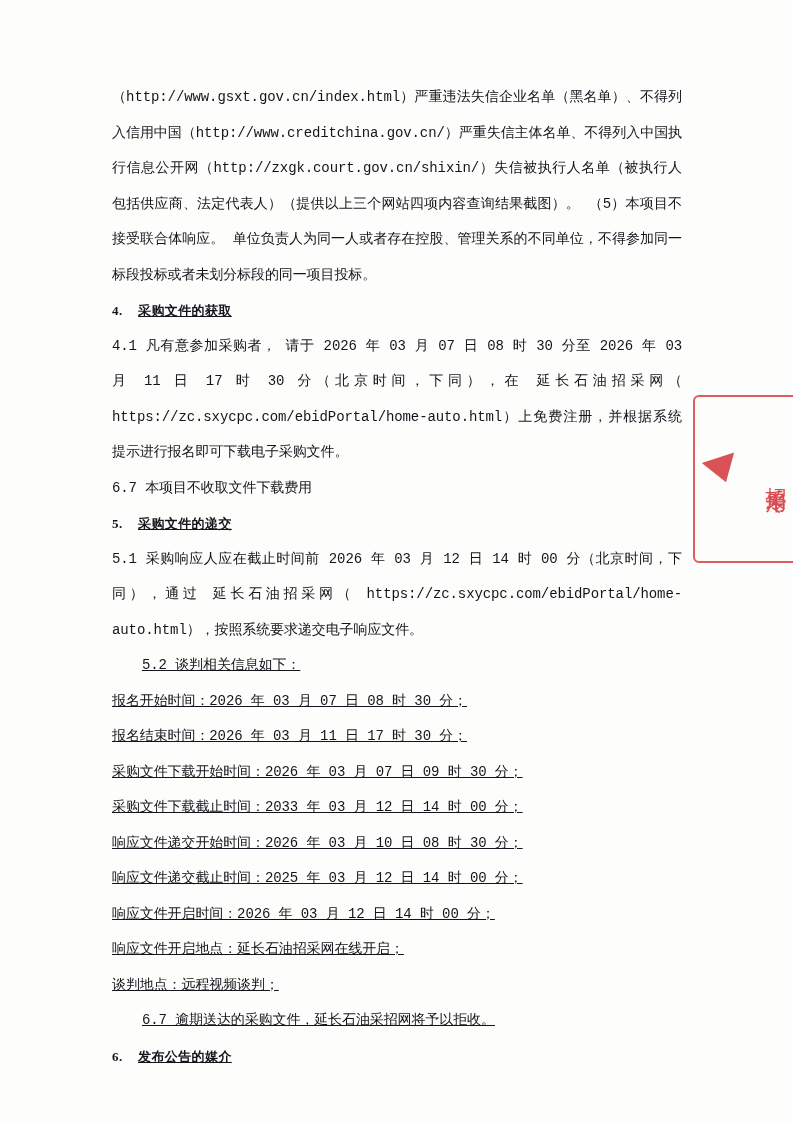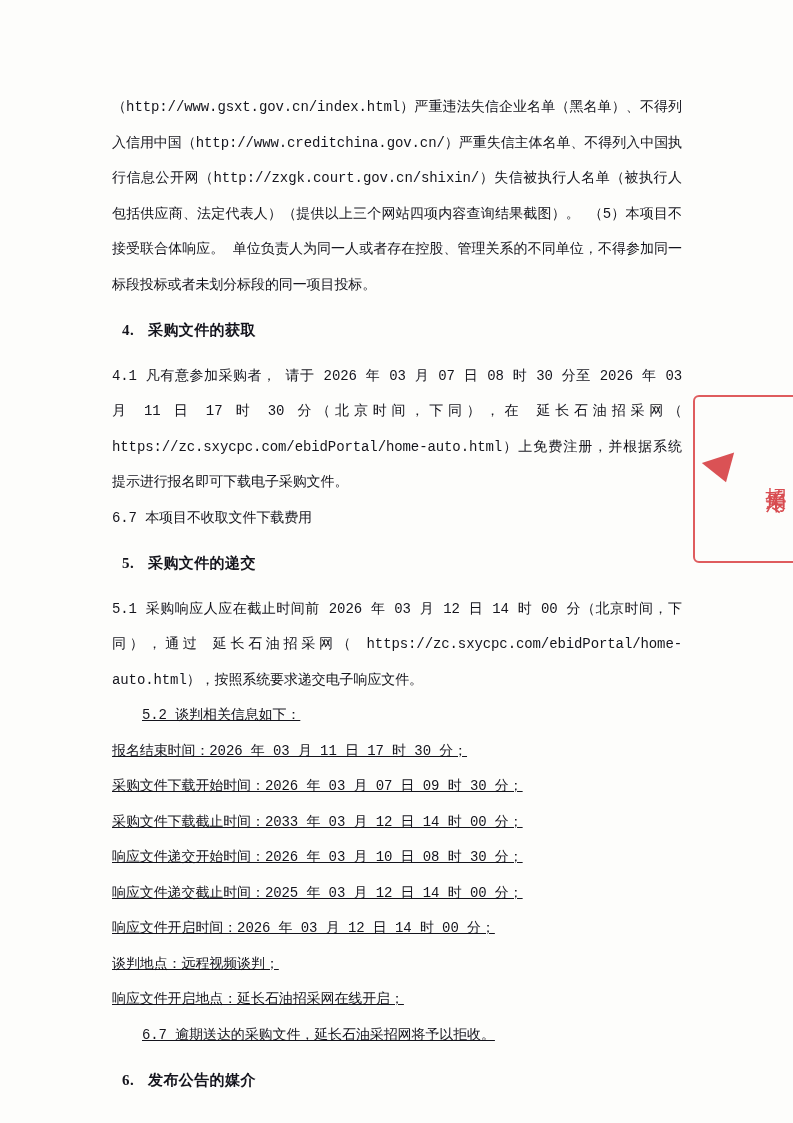--- a/index.html
+++ b/index.html
@@ -12,37 +12,38 @@
     width: 793px;
     height: 1123px;
     background: #fdfdfb;
     overflow: hidden;
     font-family: "Liberation Serif", serif;
     color: #14141c;
   }
   .content {
     position: absolute;
     left: 112px;
-    top: 90px;
+    top: 80px;
     width: 570px;
   }
   .para {
     font-size: 15.2px;
     line-height: 35.5px;
     text-align: justify;
     text-justify: inter-ideograph;
     letter-spacing: 0.2px;
     margin: 0;
   }
   .heading {
-    font-size: 15px;
+    font-size: 13px;
     line-height: 35.5px;
     font-weight: bold;
-    margin: 10px;
+    margin: 0;
     letter-spacing: 0.4px;
+    text-decoration: underline;
   }
   .heading .num {
     display: inline-block;
     min-width: 17px;
   }
   .heading .htext {
     margin-left: 9px;
   }
   .line {
     font-size: 15.2px;
@@ -130,28 +131,29 @@
     <p class="para mono">6.7 本项目不收取文件下载费用</p>
 
     <p class="heading">
       <span class="num">5.</span><span class="htext">采购文件的递交</span>
     </p>
 
     <p class="para mono">5.1 采购响应人应在截止时间前 2026 年 03 月 12 日 14 时 00 分（北京时间，下同），通过 延长石油招采网（ https://zc.sxycpc.com/ebidPortal/home-auto.html），按照系统要求递交电子响应文件。</p>
 
     <p class="line ind mono">5.2 谈判相关信息如下：</p>
 
+    <p class="line mono">报名开始时间：2026 年 03 月 07 日 08 时 30 分；</p>
     <p class="line mono">报名结束时间：2026 年 03 月 11 日 17 时 30 分；</p>
     <p class="line mono">采购文件下载开始时间：2026 年 03 月 07 日 09 时 30 分；</p>
     <p class="line mono">采购文件下载截止时间：2033 年 03 月 12 日 14 时 00 分；</p>
     <p class="line mono">响应文件递交开始时间：2026 年 03 月 10 日 08 时 30 分；</p>
     <p class="line mono">响应文件递交截止时间：2025 年 03 月 12 日 14 时 00 分；</p>
     <p class="line mono">响应文件开启时间：2026 年 03 月 12 日 14 时 00 分；</p>
+    <p class="line mono">响应文件开启地点：延长石油招采网在线开启；</p>
     <p class="line mono">谈判地点：远程视频谈判；</p>
-    <p class="line mono">响应文件开启地点：延长石油招采网在线开启；</p>
 
     <p class="line ind mono">6.7 逾期送达的采购文件，延长石油采招网将予以拒收。</p>
 
     <p class="heading">
       <span class="num">6.</span><span class="htext">发布公告的媒介</span>
     </p>
 
   </div>
 
   <div class="seal-clip">

